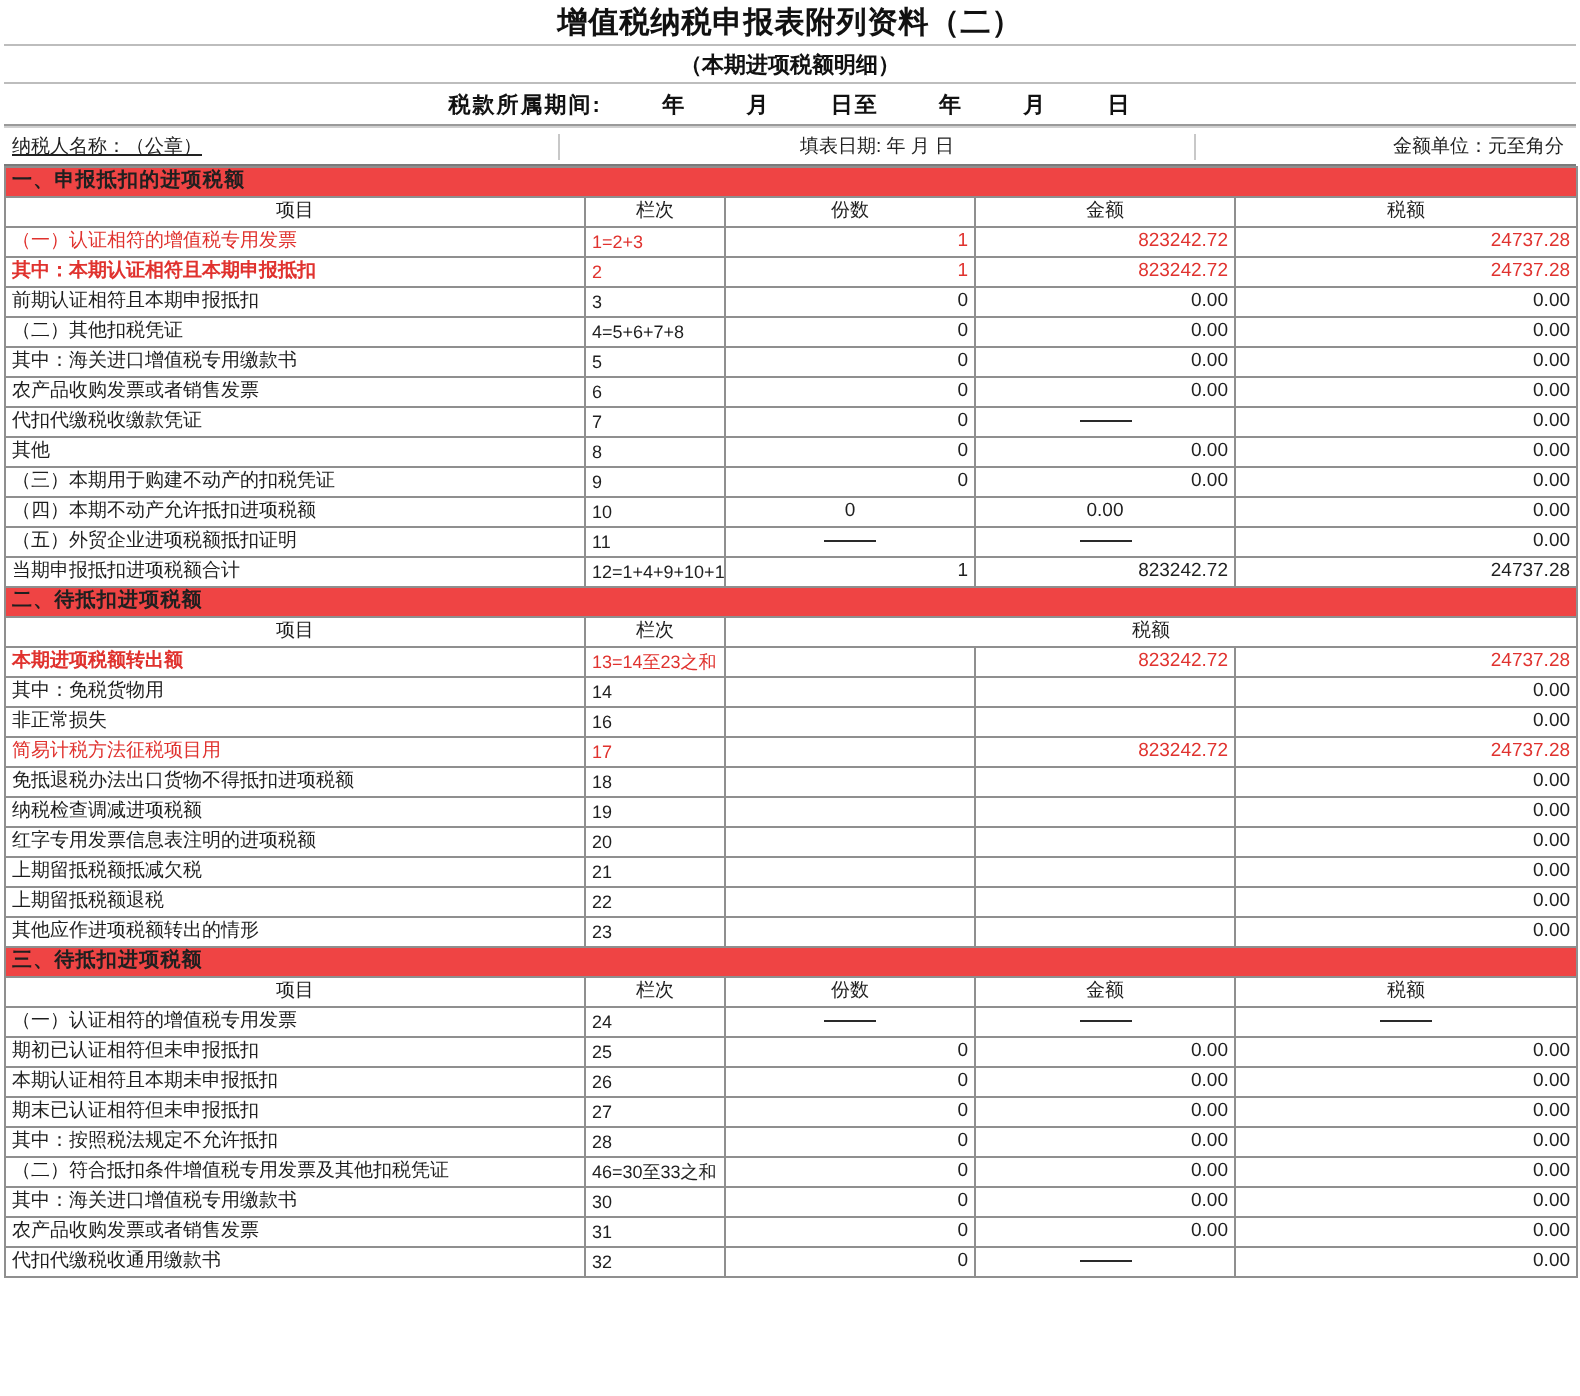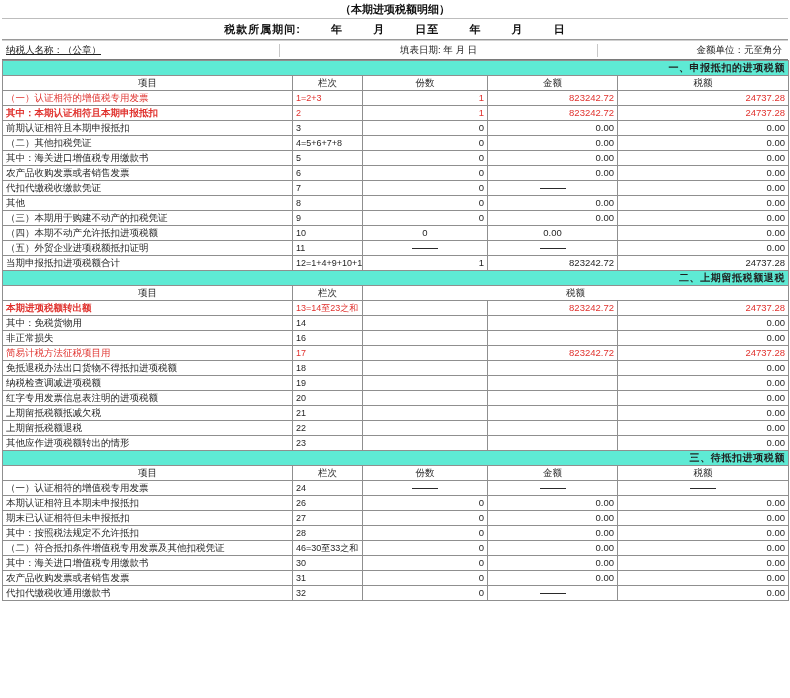--- a/index.html
+++ b/index.html
@@ -56,39 +56,42 @@
     line-height:14px;
     color:#1f1f1f;
   }
   col.c-item{width:290px;}
   col.c-line{width:70px;}
   col.c-count{width:125px;}
   col.c-amount{width:130px;}
   col.c-tax{width:171px;}
 
   td.sect{
-    text-align:right;font-weight:bold;font-size:10px;height:17px;
-    letter-spacing:.6px;color:#111;background:#5eead4;
+    text-align:left;font-weight:bold;font-size:10px;height:17px;
+    letter-spacing:.6px;color:#111;background:#ef4444;
   }
   td.hdr{text-align:center;font-weight:normal;height:16px;color:#222;}
   td.item{text-align:left;}
   td.item.ind2{}
   td.line{text-align:left;font-size:9px;}
   td.num{text-align:right;padding-right:8px;}
   td.numc{text-align:center;}
   td.dash{text-align:center;}
   .dashmark{display:inline-block;width:26px;border-top:1.6px solid #2a2a2a;vertical-align:middle;}
   tr.red td, td.red{color:#e0322e;}
   td.bold{font-weight:bold;}
 </style>
 </head>
 <body>
 
 <div class="sheet">
 
+  <div class="title-row">
+    <div class="title-main">增值税纳税申报表附列资料（二）</div>
+  </div>
 
   <div class="subtitle-row">
     <div class="title-sub">（本期进项税额明细）</div>
   </div>
 
   <div class="period-row">
     <div class="period-inner">
       <span>税款所属期间:</span>
       <span class="gap"></span>
       <span>年</span>
@@ -208,21 +211,21 @@
           <td class="num">0.00</td>
         </tr>
         <tr>
           <td class="item">当期申报抵扣进项税额合计</td>
           <td class="line">12=1+4+9+10+11</td>
           <td class="num">1</td>
           <td class="num">823242.72</td>
           <td class="num">24737.28</td>
         </tr>
         <tr>
-          <td class="sect" colspan="5">二、上期留抵税额退税</td>
+          <td class="sect" colspan="5">二、待抵扣进项税额</td>
         </tr>
         <tr>
           <td class="hdr">项目</td>
           <td class="hdr">栏次</td>
           <td class="hdr" colspan="3">税额</td>
         </tr>
         <tr class="red">
           <td class="item bold">本期进项税额转出额</td>
           <td class="line">13=14至23之和</td>
           <td class="num"></td>
@@ -303,20 +306,27 @@
           <td class="hdr">税额</td>
         </tr>
         <tr>
           <td class="item">（一）认证相符的增值税专用发票</td>
           <td class="line">24</td>
           <td class="num dash"><span class="dashmark"></span></td>
           <td class="num dash"><span class="dashmark"></span></td>
           <td class="num dash"><span class="dashmark"></span></td>
         </tr>
         <tr>
+          <td class="item ind2">期初已认证相符但未申报抵扣</td>
+          <td class="line">25</td>
+          <td class="num">0</td>
+          <td class="num">0.00</td>
+          <td class="num">0.00</td>
+        </tr>
+        <tr>
           <td class="item ind2">本期认证相符且本期未申报抵扣</td>
           <td class="line">26</td>
           <td class="num">0</td>
           <td class="num">0.00</td>
           <td class="num">0.00</td>
         </tr>
         <tr>
           <td class="item ind2">期末已认证相符但未申报抵扣</td>
           <td class="line">27</td>
           <td class="num">0</td>

